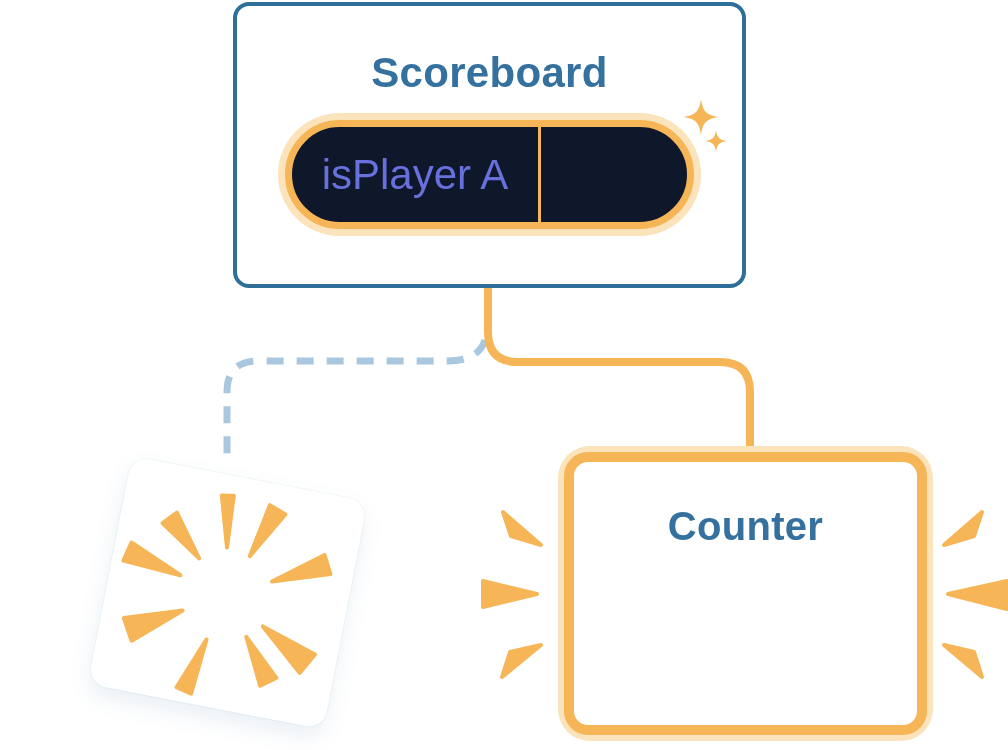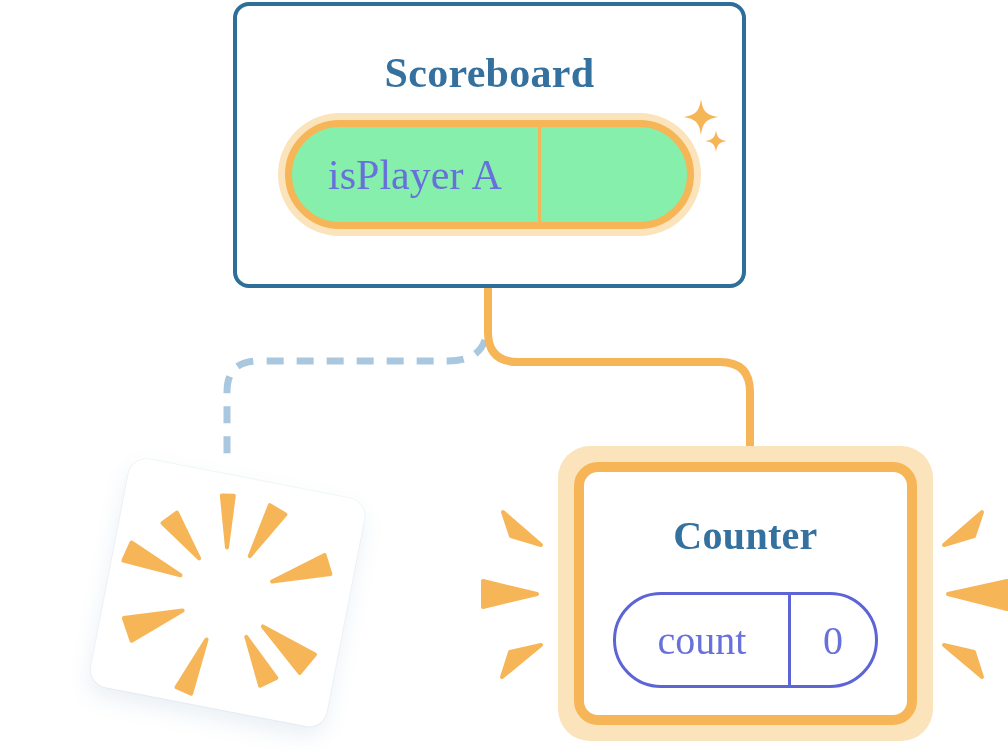--- a/index.html
+++ b/index.html
@@ -1,19 +1,19 @@
 <!DOCTYPE html>
 <html style="--accent-orange: #F6B557; --accent-orange-soft: #FBE3BB; --state-purple: #6770DB; --state-pill-border-purple: #5C64D6; --component-border-blue: #2D6F99; --component-title-blue: #35719E; --removed-branch-blue: #A9C7DE; --card-background: #FFFFFF;"><head>
 <meta charset="utf-8">
 <style>
   html,body{margin:0;padding:0;background:#fff;}
   .stage{
     position:relative;width:1008px;height:750px;overflow:hidden;
     background:var(--card-background,#fff);
-    font-family:Liberation Serif, serif;
+    font-family:Liberation Sans, sans-serif;
   }
   svg.layer{position:absolute;left:0;top:0;pointer-events:none;}
   #connector-layer{z-index:0;}
   #decor-layer{z-index:2;}
 
   
   .card-scoreboard{
     position:absolute;left:233px;top:2px;width:513px;height:286px;box-sizing:border-box;
     background:var(--card-background,#fff);
     border:4px solid var(--component-border-blue,#2D6F99);
@@ -23,21 +23,21 @@
     font-weight:600;color:var(--component-title-blue,#35719E);
     letter-spacing:.3px;
   }
   .sb-title{margin-top:42px;font-size:42px;line-height:50px;}
 
   .pill-glow{
     margin:15px auto 0;width:423px;height:123px;box-sizing:border-box;
     background:var(--accent-orange-soft,#FBE3BB);border-radius:999px;padding:7px;
   }
   .pill-orange{
-    width:100%;height:100%;box-sizing:border-box;background:#86efac;
+    width:100%;height:100%;box-sizing:border-box;background:#0f172a;
     border:7px solid var(--accent-orange,#F6B557);border-radius:999px;
     display:flex;align-items:stretch;overflow:hidden;
   }
   .pill-cell{
     display:flex;align-items:center;justify-content:center;
     font-size:42px;color:var(--state-purple,#6770DB);
   }
   .sb-label{width:246px;}
   .sb-value{flex:1;font-weight:bold;}
   .divider-orange{width:3px;background:var(--accent-orange,#F6B557);}
@@ -47,21 +47,21 @@
     position:absolute;left:132px;top:456px;width:240px;height:232px;
     background:var(--card-background,#fff);border-radius:18px;
     transform:rotate(11deg);transform-origin:top left;z-index:1;
     box-shadow:0 0 0 1px rgba(45,111,153,.05),0 10px 22px rgba(45,111,153,.10);
   }
   .card-destroyed svg{position:absolute;left:0;top:0;}
 
   
   .counter-glow{
     position:absolute;left:558px;top:446px;width:375px;height:295px;box-sizing:border-box;
-    background:var(--accent-orange-soft,#FBE3BB);border-radius:32px;padding:16px;z-index:1;
+    background:var(--accent-orange-soft,#FBE3BB);border-radius:32px;padding:6px;z-index:1;
   }
   .counter-card{
     width:100%;height:100%;box-sizing:border-box;background:#fff;
     border:10px solid var(--accent-orange,#F6B557);border-radius:24px;text-align:center;
   }
   .counter-title{margin-top:40px;font-size:40px;line-height:48px;}
   .pill-purple{
     margin:32px auto 0;width:265px;height:96px;box-sizing:border-box;
     border:3px solid var(--state-pill-border-purple,#5C64D6);border-radius:999px;
     display:flex;align-items:stretch;overflow:hidden;background:#fff;
@@ -110,25 +110,20 @@
         <polygon points="108.2,165.8 87.8,218.5 103.4,222.1"></polygon>
         <polygon points="79.2,142.0 22.9,160.6 34.9,181.4"></polygon>
         <polygon points="70.3,107.8 16.0,85.0 11.5,104.4"></polygon>
         <polygon points="85.4,87.6 54.9,46.9 42.7,60.1"></polygon>
       </svg>
   </div>
 
   <div class="counter-glow">
     <div class="counter-card">
       <div class="card-title counter-title">Counter</div>
-      <div class="pill-purple">
-        <div class="pill-cell ct-label">count</div>
-        <div class="divider-purple"></div>
-        <div class="pill-cell ct-value">0</div>
-      </div>
     </div>
   </div>
 
   <svg id="decor-layer" class="layer" width="1008" height="750" viewBox="0 0 1008 750">
     <g>
       <path class="sparkle" transform="translate(701 117) scale(18)" d="M 0 -1 C 0.1 -0.3 0.3 -0.1 1 0 C 0.3 0.1 0.1 0.3 0 1 C -0.1 0.3 -0.3 0.1 -1 0 C -0.3 -0.1 -0.1 -0.3 0 -1 Z"></path>
       <path class="sparkle" transform="translate(716 141) scale(11)" d="M 0 -1 C 0.1 -0.3 0.3 -0.1 1 0 C 0.3 0.1 0.1 0.3 0 1 C -0.1 0.3 -0.3 0.1 -1 0 C -0.3 -0.1 -0.1 -0.3 0 -1 Z"></path>
     </g>
     <g>
       <polygon points="541,545 503,512 511,536"></polygon>

